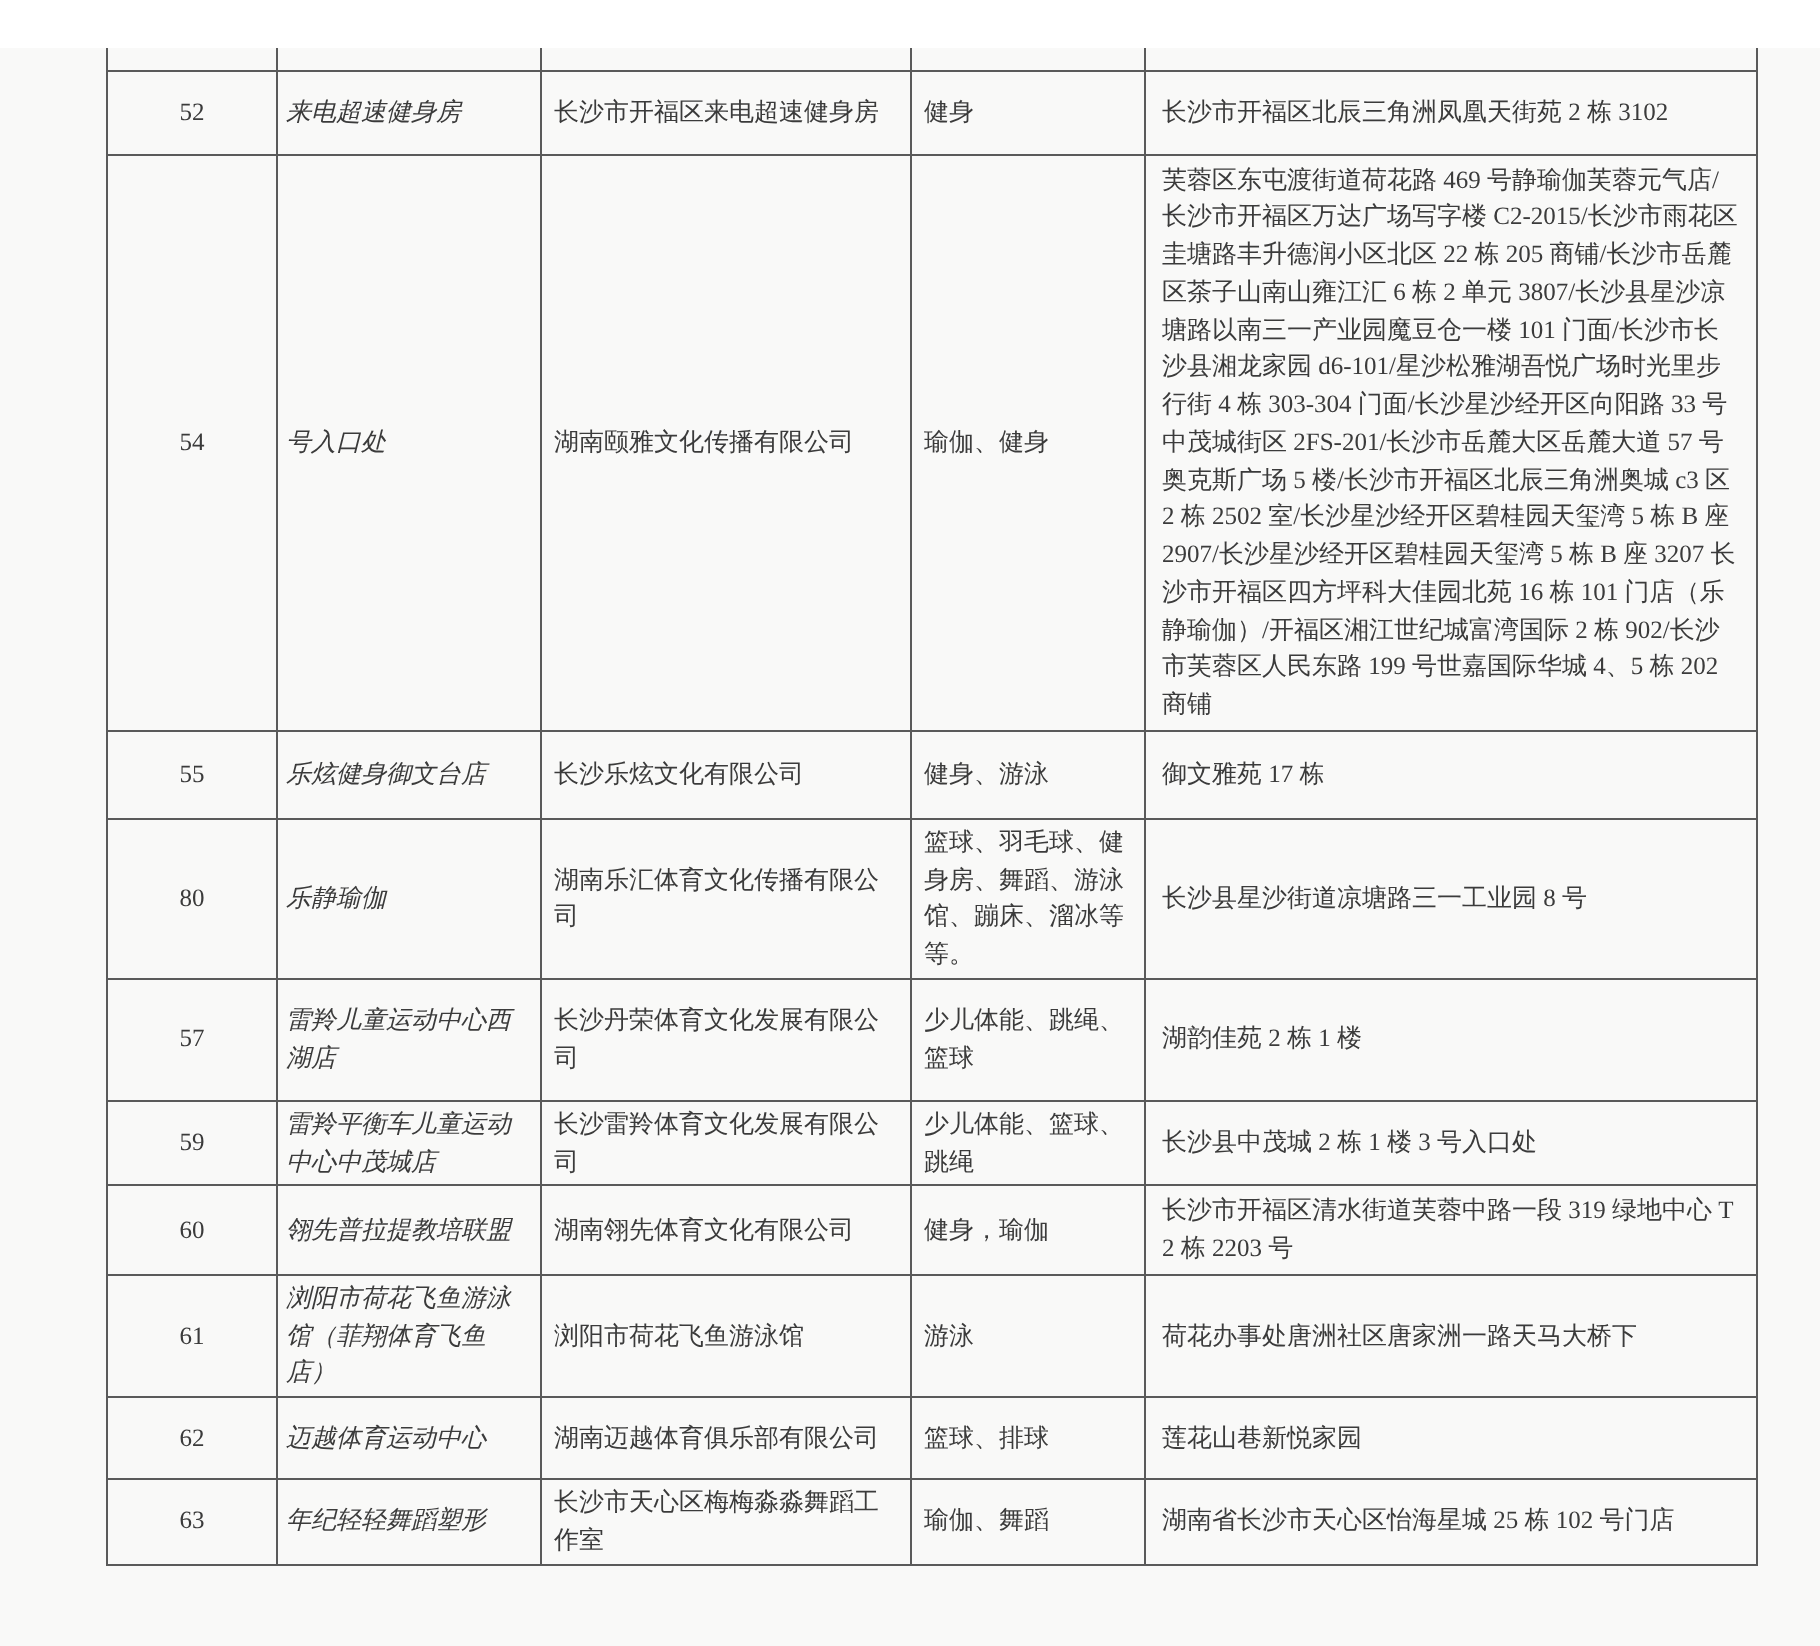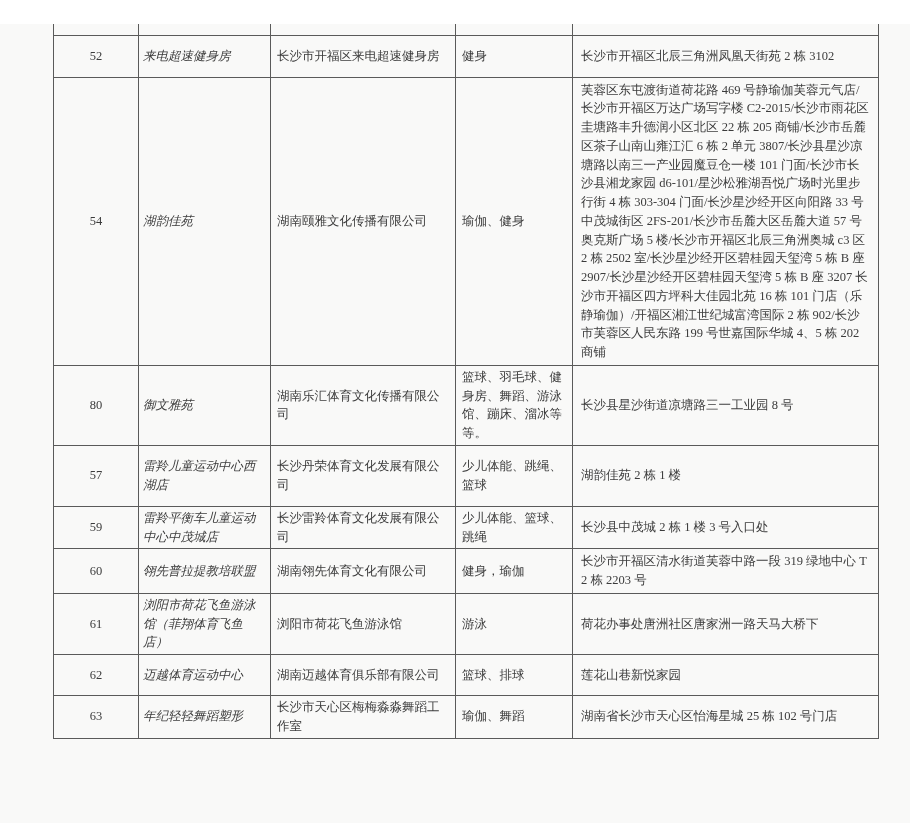--- a/index.html
+++ b/index.html
@@ -88,28 +88,35 @@
 
     <tr class="r1">
           <td class="cell-no">52</td>
           <td class="cell-name">来电超速健身房</td>
           <td class="cell-company">长沙市开福区来电超速健身房</td>
           <td class="cell-category">健身</td>
           <td class="cell-address">长沙市开福区北辰三角洲凤凰天街苑 2 栋 3102</td>
         </tr>
         <tr class="r3">
           <td class="cell-no">54</td>
-          <td class="cell-name">湖韵佳苑</td>
+          <td class="cell-name">号入口处</td>
           <td class="cell-company">湖南颐雅文化传播有限公司</td>
           <td class="cell-category">瑜伽、健身</td>
           <td class="cell-address">芙蓉区东屯渡街道荷花路 469 号静瑜伽芙蓉元气店/长沙市开福区万达广场写字楼 C2-2015/长沙市雨花区圭塘路丰升德润小区北区 22 栋 205 商铺/长沙市岳麓区茶子山南山雍江汇 6 栋 2 单元 3807/长沙县星沙凉塘路以南三一产业园魔豆仓一楼 101 门面/长沙市长沙县湘龙家园 d6-101/星沙松雅湖吾悦广场时光里步行街 4 栋 303-304 门面/长沙星沙经开区向阳路 33 号中茂城街区 2FS-201/长沙市岳麓大区岳麓大道 57 号奥克斯广场 5 楼/长沙市开福区北辰三角洲奥城 c3 区 2 栋 2502 室/长沙星沙经开区碧桂园天玺湾 5 栋 B 座 2907/长沙星沙经开区碧桂园天玺湾 5 栋 B 座 3207 长沙市开福区四方坪科大佳园北苑 16 栋 101 门店（乐静瑜伽）/开福区湘江世纪城富湾国际 2 栋 902/长沙市芙蓉区人民东路 199 号世嘉国际华城 4、5 栋 202 商铺</td>
         </tr>
+        <tr class="r4">
+          <td class="cell-no">55</td>
+          <td class="cell-name">乐炫健身御文台店</td>
+          <td class="cell-company">长沙乐炫文化有限公司</td>
+          <td class="cell-category">健身、游泳</td>
+          <td class="cell-address">御文雅苑 17 栋</td>
+        </tr>
         <tr class="r5">
           <td class="cell-no">80</td>
-          <td class="cell-name">御文雅苑</td>
+          <td class="cell-name">乐静瑜伽</td>
           <td class="cell-company">湖南乐汇体育文化传播有限公司</td>
           <td class="cell-category">篮球、羽毛球、健身房、舞蹈、游泳馆、蹦床、溜冰等等。</td>
           <td class="cell-address">长沙县星沙街道凉塘路三一工业园 8 号</td>
         </tr>
         <tr class="r6">
           <td class="cell-no">57</td>
           <td class="cell-name">雷羚儿童运动中心西湖店</td>
           <td class="cell-company">长沙丹荣体育文化发展有限公司</td>
           <td class="cell-category">少儿体能、跳绳、篮球</td>
           <td class="cell-address">湖韵佳苑 2 栋 1 楼</td>

